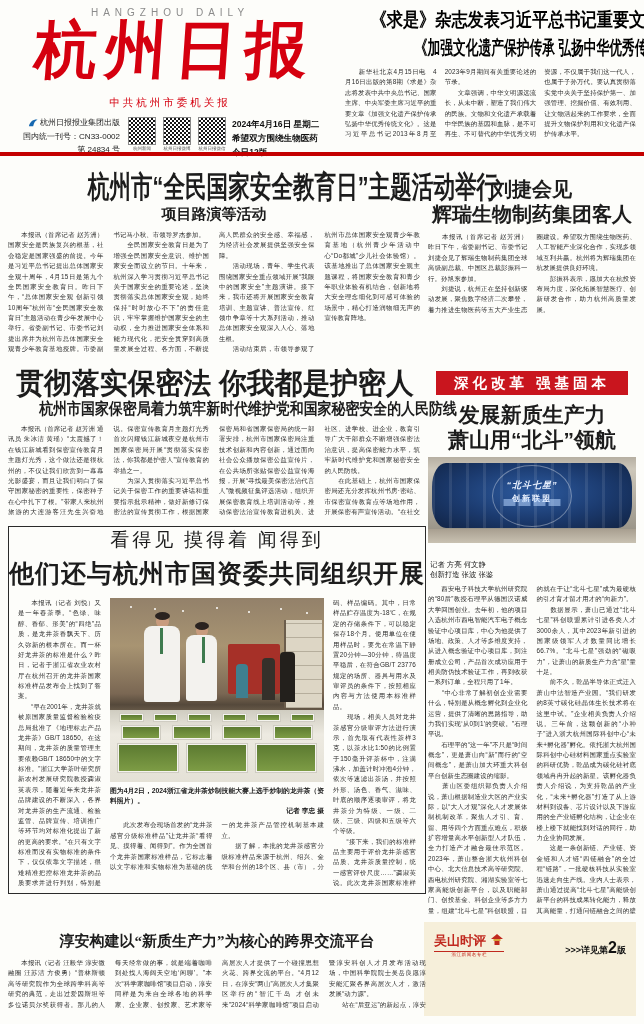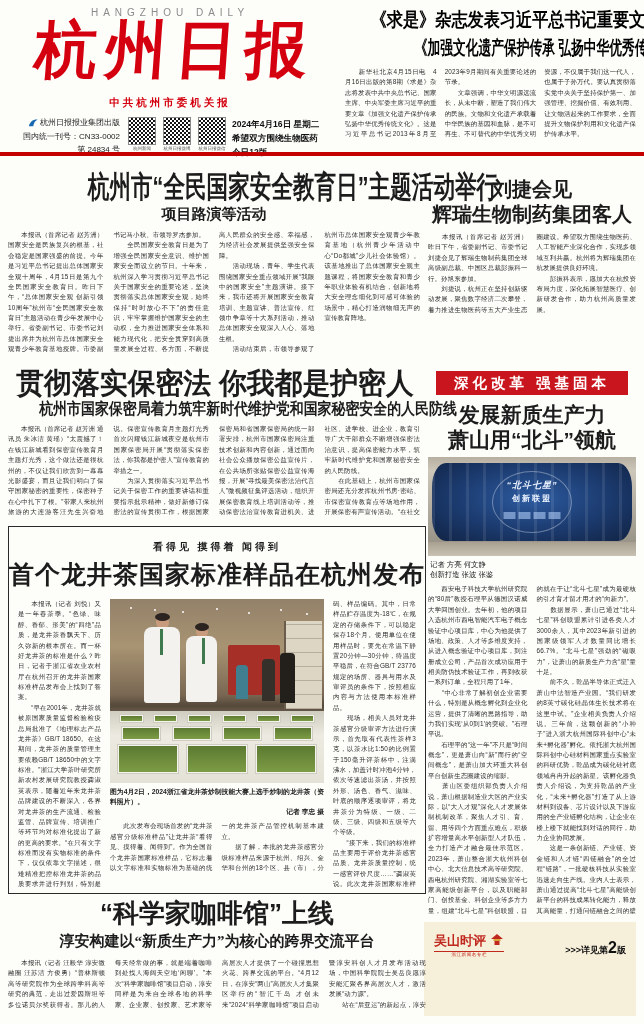--- a/index.html
+++ b/index.html
@@ -11,21 +11,21 @@
   .body-text{font-size:6.4px;line-height:1.62;text-align:justify;color:#2c2c2c;
              white-space:pre-wrap;overflow:hidden;letter-spacing:.15px;}
   .cols2{column-count:2;column-gap:9px;}
   .cols3{column-count:3;column-gap:8px;}
   .cols4{column-count:4;column-gap:10px;}
   
   .eng{top:7px;left:0;width:340px;font-size:10px;letter-spacing:5px;color:#8b8b8b;}
   .mast{top:14px;left:10px;width:330px;text-align:center;color:#d5000f;
         font-family:"DejaVu Serif",serif;font-weight:bold;font-size:62px;line-height:1.15;
         letter-spacing:8px;transform:skewX(-4deg);}
-  .mastsub{top:96px;left:0;width:340px;color:#d5000f;font-size:10.5px;font-weight:bold;letter-spacing:3px;}
+  .mastsub{top:96px;left:0;width:340px;color:#d5000f;font-size:10.5px;font-weight:normal;letter-spacing:3px;}
   .pub{top:117px;left:8px;width:112px;font-size:8px;line-height:1.55;text-align:right;color:#222;}
   .pub .logo{display:inline-block;vertical-align:-2px;margin-right:2px;}
   .qrrow{top:117px;left:128px;display:flex;gap:7px;}
   .qr{width:26px;height:26px;border:1px solid #888;
       background:repeating-conic-gradient(#151515 0% 25%,#fff 0% 50%) 0 0/4px 4px;}
   .qrlab{font-size:4.5px;color:#555;text-align:center;margin-top:1px;letter-spacing:0;}
   .dateblk{top:117px;left:232px;width:110px;font-size:8.6px;line-height:1.65;font-weight:bold;color:#111;}
   .redrule{top:152px;left:0;width:644px;height:4px;background:#c40000;}
   
   .qs{left:345px;top:6px;width:291px;}
@@ -38,21 +38,21 @@
   .sec-body{left:8px;top:230px;width:412px;height:128px;}
   
   .lj-h1{left:428px;top:176px;width:208px;font-size:20px;font-weight:900;}
   .lj-h2{left:428px;top:201px;width:208px;font-size:20px;font-weight:900;}
   .lj-body{left:428px;top:232px;width:208px;height:126px;}
   
   .banner{left:436px;top:371px;width:192px;height:24px;background:#c9151e;color:#fff;
           font-size:14.5px;font-weight:bold;letter-spacing:4px;display:flex;align-items:center;justify-content:center;}
   .xs-h1{left:428px;top:401px;width:208px;font-size:21px;font-weight:900;}
   .xs-h2{left:428px;top:426px;width:208px;font-size:21px;font-weight:900;}
-  .photo-bd{left:428px;top:457px;width:208px;height:99px;background:linear-gradient(#b6afa2,#cdc7ba 14%,#8f8a7e);overflow:hidden;}
+  .photo-bd{left:428px;top:457px;width:208px;height:86px;background:linear-gradient(#b6afa2,#cdc7ba 14%,#8f8a7e);overflow:hidden;}
   .bd-wall{position:absolute;left:4px;right:4px;top:6px;bottom:15px;border-radius:14px/24px;
            background:radial-gradient(ellipse at 50% 45%,#2d5ba0 0%,#1b3a6e 55%,#112343 100%);}
   .bd-wall:before{content:"";position:absolute;inset:0;border-radius:14px/24px;
            background:repeating-linear-gradient(90deg,rgba(255,255,255,.09) 0 3px,transparent 3px 17px);}
   .bd-ring{position:absolute;left:50%;top:50%;width:78px;height:60px;transform:translate(-50%,-50%);
            border:1px solid rgba(255,255,255,.35);border-radius:50%;}
   .bd-txt{position:absolute;left:0;right:0;top:16px;color:#eaf2ff;}
   .bd-t1{font-size:9px;font-weight:bold;font-style:italic;letter-spacing:1px;}
   .bd-t2{font-size:8px;font-weight:bold;letter-spacing:2px;margin-top:1px;}
   .bd-screens{position:absolute;left:50%;bottom:22px;transform:translateX(-50%);display:flex;gap:3px;}
@@ -71,21 +71,21 @@
   .seemore{font-size:9px;font-weight:bold;color:#111;text-align:center;}
   .seemore b{font-size:16px;}
   
   .mm-h{left:8px;top:364px;width:412px;}
   .mm-h .fit{font-size:29px;font-weight:900;transform:scaleX(.96);}
   .mm-sub{left:8px;top:399px;width:412px;}
   .mm-sub .fit{font-size:16px;font-weight:700;font-family:"Liberation Serif",serif;transform:scaleX(.87);}
   .mm-body{left:8px;top:424px;width:412px;height:96px;}
   
   .teabox{left:8px;top:526px;width:418px;height:368px;border:1.5px solid #2a2a2a;background:#fdfdfa;box-sizing:border-box;}
-  .tea-kick{margin-top:13px;font-size:10px;font-weight:700;letter-spacing:3px;font-family:"Liberation Serif",serif;}
+  .tea-kick{margin-top:0;font-size:19px;font-weight:400;letter-spacing:3px;font-family:"Liberation Serif",serif;}
   .tea-h{margin-top:4px;font-size:25px;font-weight:900;letter-spacing:1px;}
   .tea-flex{display:flex;gap:9px;padding:8px 9px 0 9px;}
   .tea-colL,.tea-colR{width:89px;height:288px;}
   .tea-mid{width:214px;}
   .photo-tea{position:relative;width:214px;height:184px;overflow:hidden;
              background:linear-gradient(#93816a,#a89472 26%,#7a6753 52%,#55493b 58%,#6b5d4c 62%);}
   .tea-window{position:absolute;right:2px;top:22px;width:36px;height:88px;background:#ddd6c5;
               border-left:2px solid #6b5d4c;
               background-image:repeating-linear-gradient(0deg,rgba(110,100,80,.35) 0 1px,transparent 1px 14px);}
   .tea-red{position:absolute;left:118px;top:46px;width:52px;height:50px;background:#a63028;border-radius:2px;}
@@ -241,21 +241,21 @@
         <div class="wushan-sub">浙江新闻名专栏</div>
       </div>
       <div class="seemore">
         <span>&gt;&gt;&gt;详见第</span><b>2</b><span>版</span>
       </div>
     </div>
   </div>
 
   <div class="abs teabox">
     <div class="ctr tea-kick">看得见  摸得着  闻得到</div>
-    <div class="ctr tea-h">首个龙井茶国家标准样品在杭州发布</div>
+    <div class="ctr tea-h">他们还与杭州市国资委共同组织开展</div>
     <div class="tea-flex">
       <div class="body-text tea-colL">　　本报讯（记者 刘悦）又是一年春茶季。“色绿、味醇、香郁、形美”的“四绝”品质，是龙井茶香飘天下、历久弥新的根本所在。而一杯好龙井茶的标准是什么？昨日，记者于浙江省农业农村厅在杭州召开的龙井茶国家标准样品发布会上找到了答案。
 　　“早在2001年，龙井茶就被原国家质量监督检验检疫总局批准了《地理标志产品 龙井茶》GB/T 18650。在这期间，龙井茶的质量管理主要依赖GB/T 18650中的文字标准。”浙江大学茶叶研究所新农村发展研究院教授龚淑英表示，随着近年来龙井茶品牌建设的不断深入，各界对龙井茶的生产流通、检验监管、品牌宣传、培训推广等环节均对标准化提出了新的更高的要求。“在只有文字标准而没有实物标准的条件下，仅仅依靠文字描述，很难精准把控标准龙井茶的品质要求并进行判别，特别是在远离原产地的销售区，缺乏标准样品，容易让假冒产品扰乱市场。”龚淑英说。</div>
       <div class="tea-mid">
         <div class="photo-tea">
           <div class="tea-lights"></div>
           <div class="tea-window"></div>
           <div class="tea-red"></div>
           <div class="fig fig1" style="left:34px;top:16px;">
             <div class="head"></div>
@@ -320,21 +320,20 @@
         <div class="tea-credit">记者 李忠 摄</div>
         <div class="body-text cols2 tea-midbody">　　此次发布会现场首发的“龙井茶感官分级标准样品”让龙井茶“看得见、摸得着、闻得到”。作为全国首个龙井茶国家标准样品，它标志着以文字标准和实物标准为基础的统一的龙井茶产品管控机制基本建立。
 　　据了解，本批的龙井茶感官分级标准样品来源于杭州、绍兴、金华和台州的18个区、县（市），分为西湖、钱塘和越州3个产区，每套中包含6个等级标准样品各1罐（50g/罐），一共200套，每套有自己唯一的查询编码、证书编</div>
       </div>
       <div class="body-text tea-colR">码、样品编码。其中，日常样品贮存温度为-18℃，在规定的存储条件下，可以稳定保存18个月。使用单位在使用样品时，要先在常温下静置20分钟—30分钟，待温度平稳后，在符合GB/T 23776规定的场所、器具与用水及审评员的条件下，按照相应内容与方法使用本标准样品。
 　　现场，相关人员对龙井茶感官分级审评方法进行演示，首先取有代表性茶样3克，以茶水比1:50的比例置于150毫升评茶杯中，注满沸水，加盖计时冲泡4分钟，依次等速滤出茶汤，并按照外形、汤色、香气、滋味、叶底的顺序逐项审评，将龙井茶分为特级、一级、二级、三级、四级和五级等六个等级。
 　　“接下来，我们的标准样品主要用于评价龙井茶感官品质、龙井茶质量控制，统一感官评价尺度……”龚淑英说。此次龙井茶国家标准样品的发布，显著提升了龙井茶产品定级、质量判定的可操作性，对龙井茶标准化宣贯、品牌高质量发展具有重要意义。</div>
     </div>
   </div>
 
-  <div class="abs cf-h ctr">“科学家咖啡馆”上线</div>
   <div class="abs cf-sub ctr">淳安构建以“新质生产力”为核心的跨界交流平台</div>
   <div class="abs body-text cols4 cf-body">　　本报讯（记者 汪毅华 淳安微融圈 汪苏洁 方俊勇）“普林斯顿高等研究院作为全球跨学科高等研究的典范，走出过爱因斯坦等多位诺贝尔奖获得者。那儿的人每天经常做的事，就是端着咖啡到处找人海阔天空地‘闲聊’。”本次“科学家咖啡馆”项目启动，淳安同样是为来自全球各地的科学家、企业家、创投家、艺术家等高层次人才提供了一个碰撞思想火花、跨界交流的平台。“4月12日，在淳安“两山”高层次人才集聚区举行的“智汇千岛 才创未来”2024“科学家咖啡馆”项目启动暨淳安科创人才月发布活动现场，中国科学院院士吴岳良愿淳安能汇聚各界高层次人才，激活发展“动力源”。
 　　站在“后亚运”的新起点，淳安正处于推进特别生态功能区建设、推动高质量发展的关键期，亟需科技创新驱动力。此次创新推出的“科学家咖啡馆”项目，旨在通过线上线下相结合的方式，为科学家、企业家、创投家、创业新生代和各类高层次人才提供展示自我、交流思想的舞台。
 　　“我们将以‘科学家咖啡馆’为媒介，以‘千岛湖智库’为支撑，以‘两山’集聚区为主阵地，以1场高层次人才创新创业大赛、2场系列专题分享会、N场科企沙龙、项目路演等活动，进一步推进科创阵地的布点建设，加强科技和产业创新跨区域协同、高层次人才跨区域交流。”淳安县相关负责人表示，淳安将持续聚焦“4+1”深绿产业发展需求，构建科创衍生配套服务体系，以科创生态的“软实力”为科技创新提供“硬支撑”。
 　　近年来，淳安立足特别生态功能区高端人才支撑，大力实施“人才强县”战略，创新打造“一库一平台”，持续扩大“千岛湖智库朋友圈”，已吸引包含22位院士在内的125位专家学者、产业大咖加盟助力，并落地了一批智库专家领衔项目；“两山”高层次人才集聚区也已入驻智库专家工作室16家，挂牌成立了“国科大杭州——宇宙理论物理中心”等10余家校地合作机构，承接企业科研团队研发活动达40余场次。
 　　在“科学家咖啡馆”上线的同时，活动现场还同步发布了“淳安科创人才月”计划安排。此外，国际院士创新中心淳安分中心、技术转移人才发展创新中心人才培养基地（淳安站）也在当天揭牌。</div>
 
 </div>
 
 </body></html>

